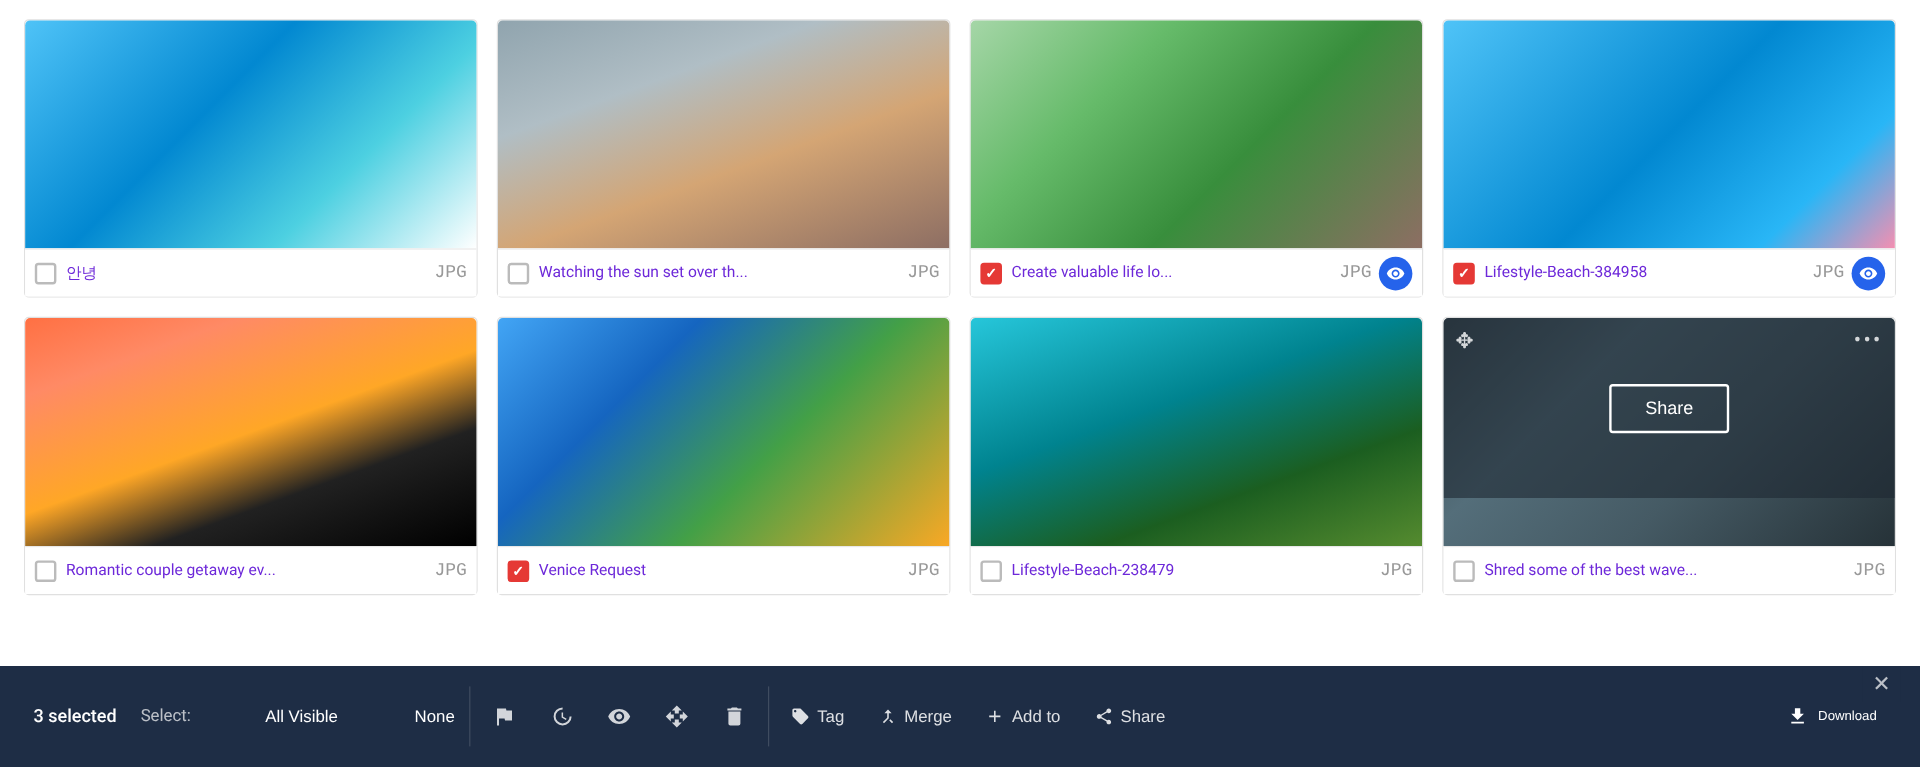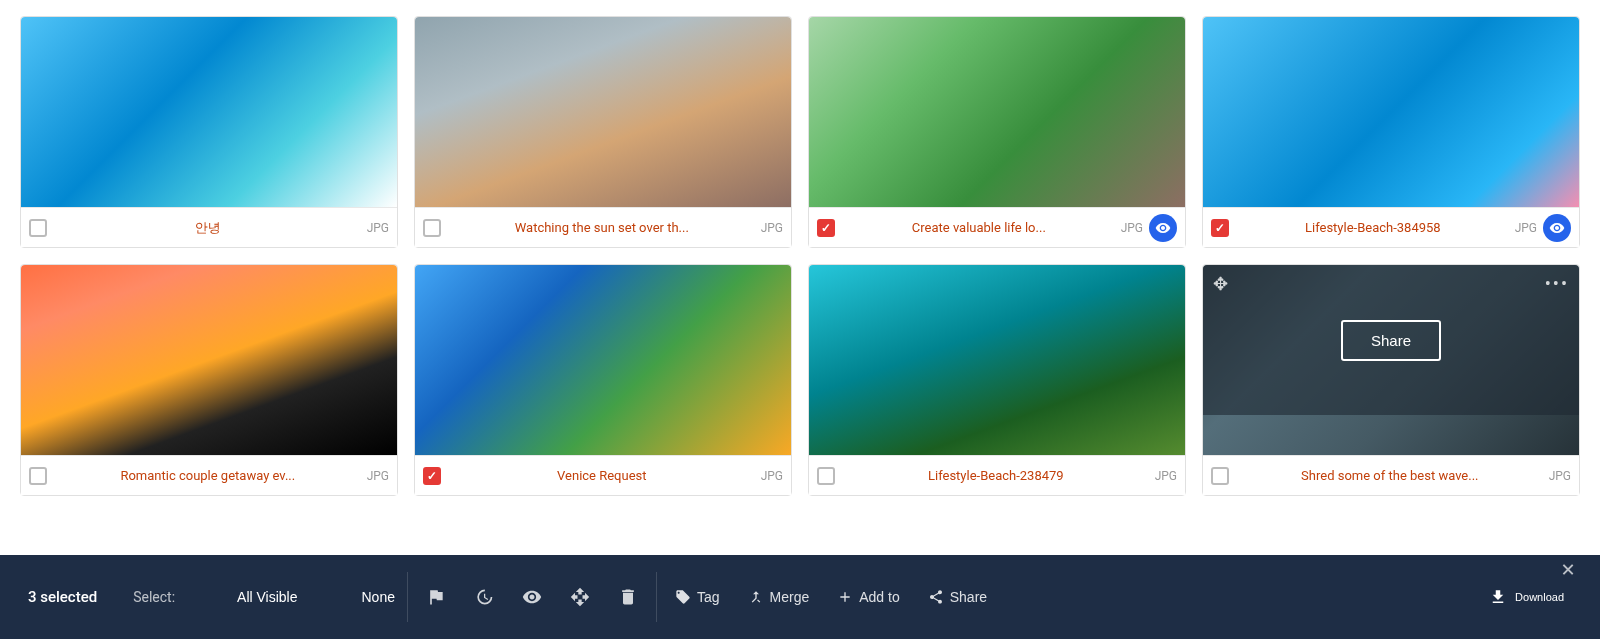--- a/index.html
+++ b/index.html
@@ -83,33 +83,33 @@
     .card-checkbox.checked::after {
       content: '✓';
       color: #fff;
       font-size: 12px;
       font-weight: bold;
     }
 
     .card-title {
       flex: 1;
       font-size: 13px;
-      color: #c2410c;
+      color: #6d28d9;
       margin-left: 8px;
       white-space: nowrap;
       overflow: hidden;
       text-overflow: ellipsis;
-      text-align: center;
     }
 
     .card-format {
-      font-size: 12px;
+      font-size: 15px;
       color: #999;
       margin-left: 6px;
       flex-shrink: 0;
+      font-family: Liberation Mono, monospace;
     }
 
     .card-eye-btn {
       width: 28px;
       height: 28px;
       background: #2563eb;
       border-radius: 50%;
       display: flex;
       align-items: center;
       justify-content: center;
@@ -195,21 +195,21 @@
       color: #fff;
       font-size: 15px;
       font-weight: 500;
       white-space: nowrap;
       padding: 0 12px;
     }
 
     .select-label {
       color: rgba(255,255,255,0.7);
       font-size: 14px;
-      margin-left: 24px;
+      margin-left: 8px;
       margin-right: 6px;
     }
 
     .select-btn {
       background: transparent;
       border: none;
       color: #fff;
       font-size: 14px;
       cursor: pointer;
       padding: 4px 8px;

